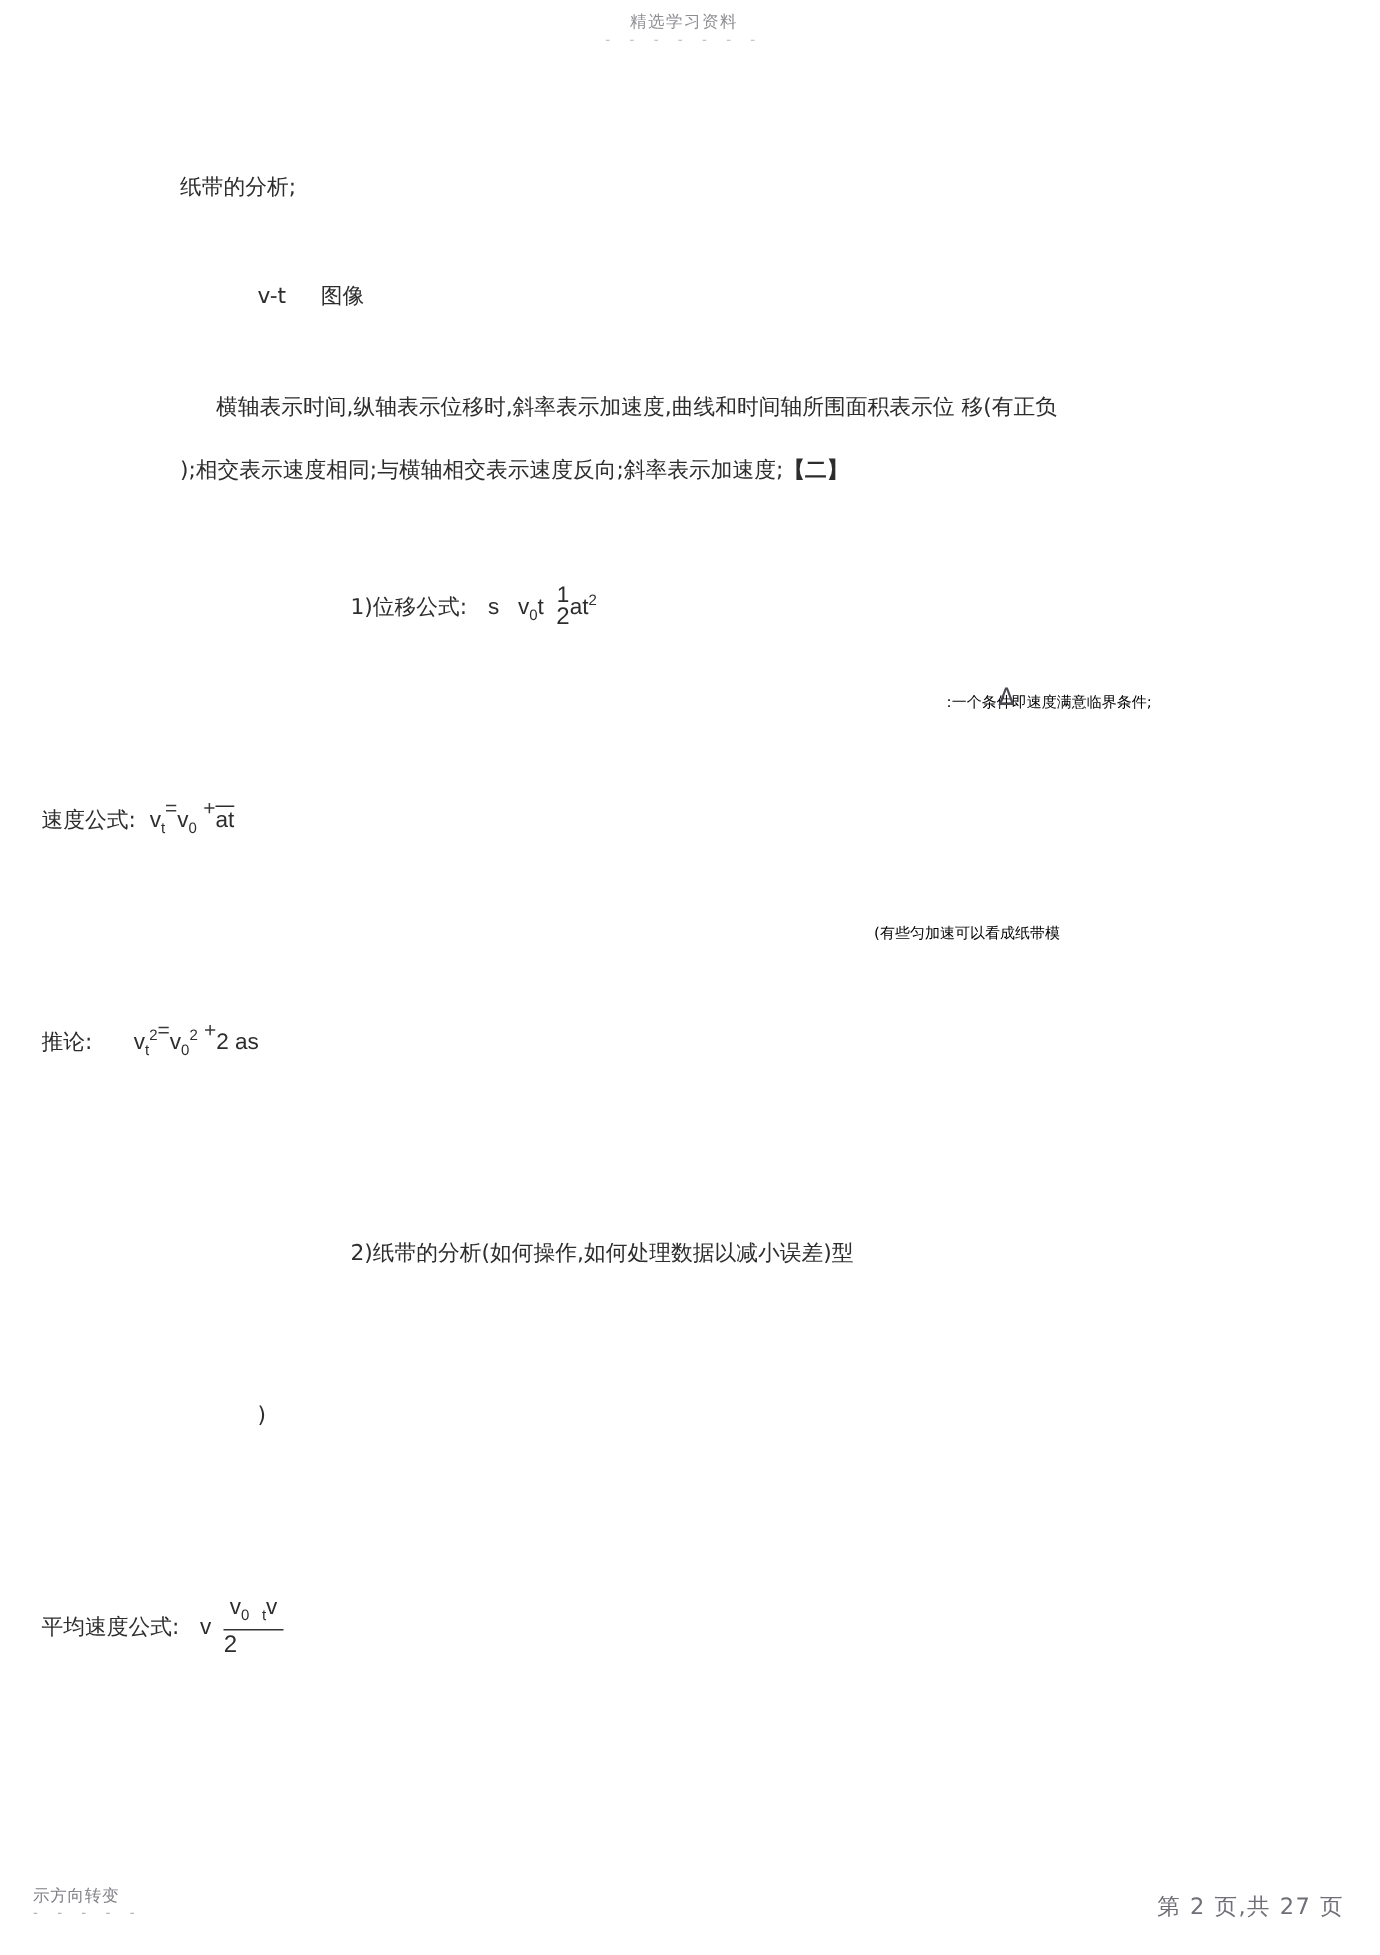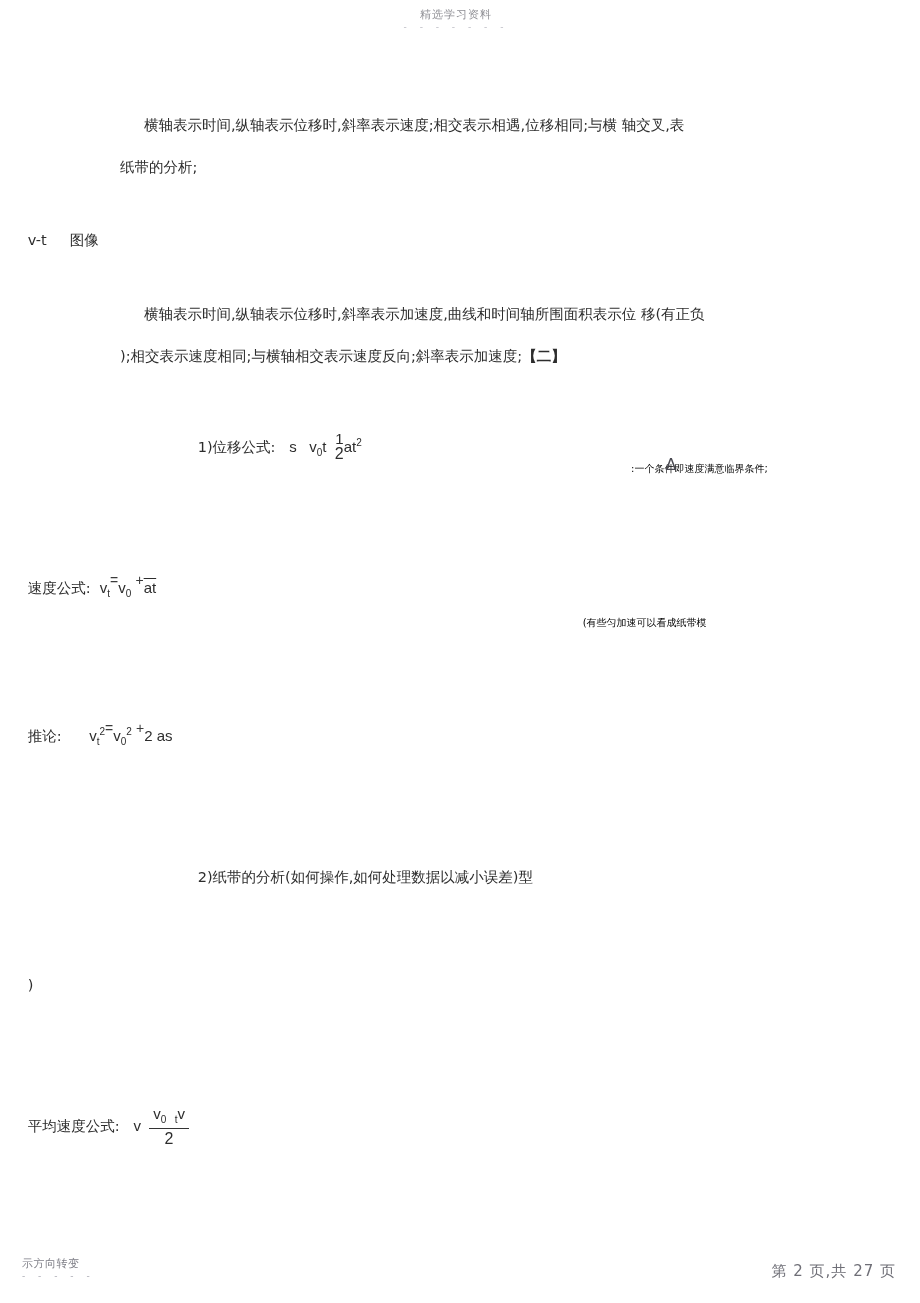--- a/index.html
+++ b/index.html
@@ -50,22 +50,22 @@
     left: 0;
     width: 920px;
   }
   .line {
     position: relative;
     font-size: 14.5px;
     line-height: 35px;
     color: #2d2d2d;
     white-space: pre;
   }
-  .indent1 { }
-  .indent2 { padding-left: 170px; }
+  .indent1 { padding-left: 144px; }
+  .indent2 { padding-left: 170px; margin-left: 36px; }
   .indent3 { }
   .bold { font-weight: bold; }
 
   .para {
     padding-left: 120px;
     padding-right: 96px;
     font-size: 14.5px;
     line-height: 42px;
     color: #2d2d2d;
   }
@@ -95,21 +95,21 @@
     display: inline-block;
     text-align: center;
     vertical-align: -0.45em;
     line-height: 1.0;
   }
   .frac .num { display: block; font-size: 15px; }
   .frac .den { display: block; font-size: 16px; }
 
   .bigfrac {
     display: inline-block;
-    text-align: center;
+    text-align: left;
     vertical-align: middle;
     line-height: 1.05;
   }
   .bigfrac .num { display: block; font-size: 15px; padding: 0 4px; }
   .bigfrac .bar { display: block; height: 1px; background: #333; margin: 2px 0; }
   .bigfrac .den { display: block; font-size: 16px; }
 
   .abs-line {
     position: absolute;
     font-size: 10px;
@@ -159,23 +159,20 @@
 <div class="page">
 
   <div class="page-header">
     <div class="header-title">精选学习资料</div>
     <div class="header-dashes">- - - - - - -</div>
   </div>
 
   <div class="content">
 
     <div class="para">
-      <span class="first">横轴表示时间,纵轴表示位移时,斜率表示速度;相交表示相遇,位移相同;与横 轴交叉,表</span>
-    </div>
-    <div class="para">
       <span>纸带的分析;</span>
     </div>
 
     <div class="line indent1">
       <span>v-t</span><span>&nbsp;&nbsp;&nbsp;&nbsp;&nbsp;</span><span>图像</span>
     </div>
 
     <div class="para">
       <span class="first">横轴表示时间,纵轴表示位移时,斜率表示加速度,曲线和时间轴所围面积表示位 移(有正负</span>
     </div>

